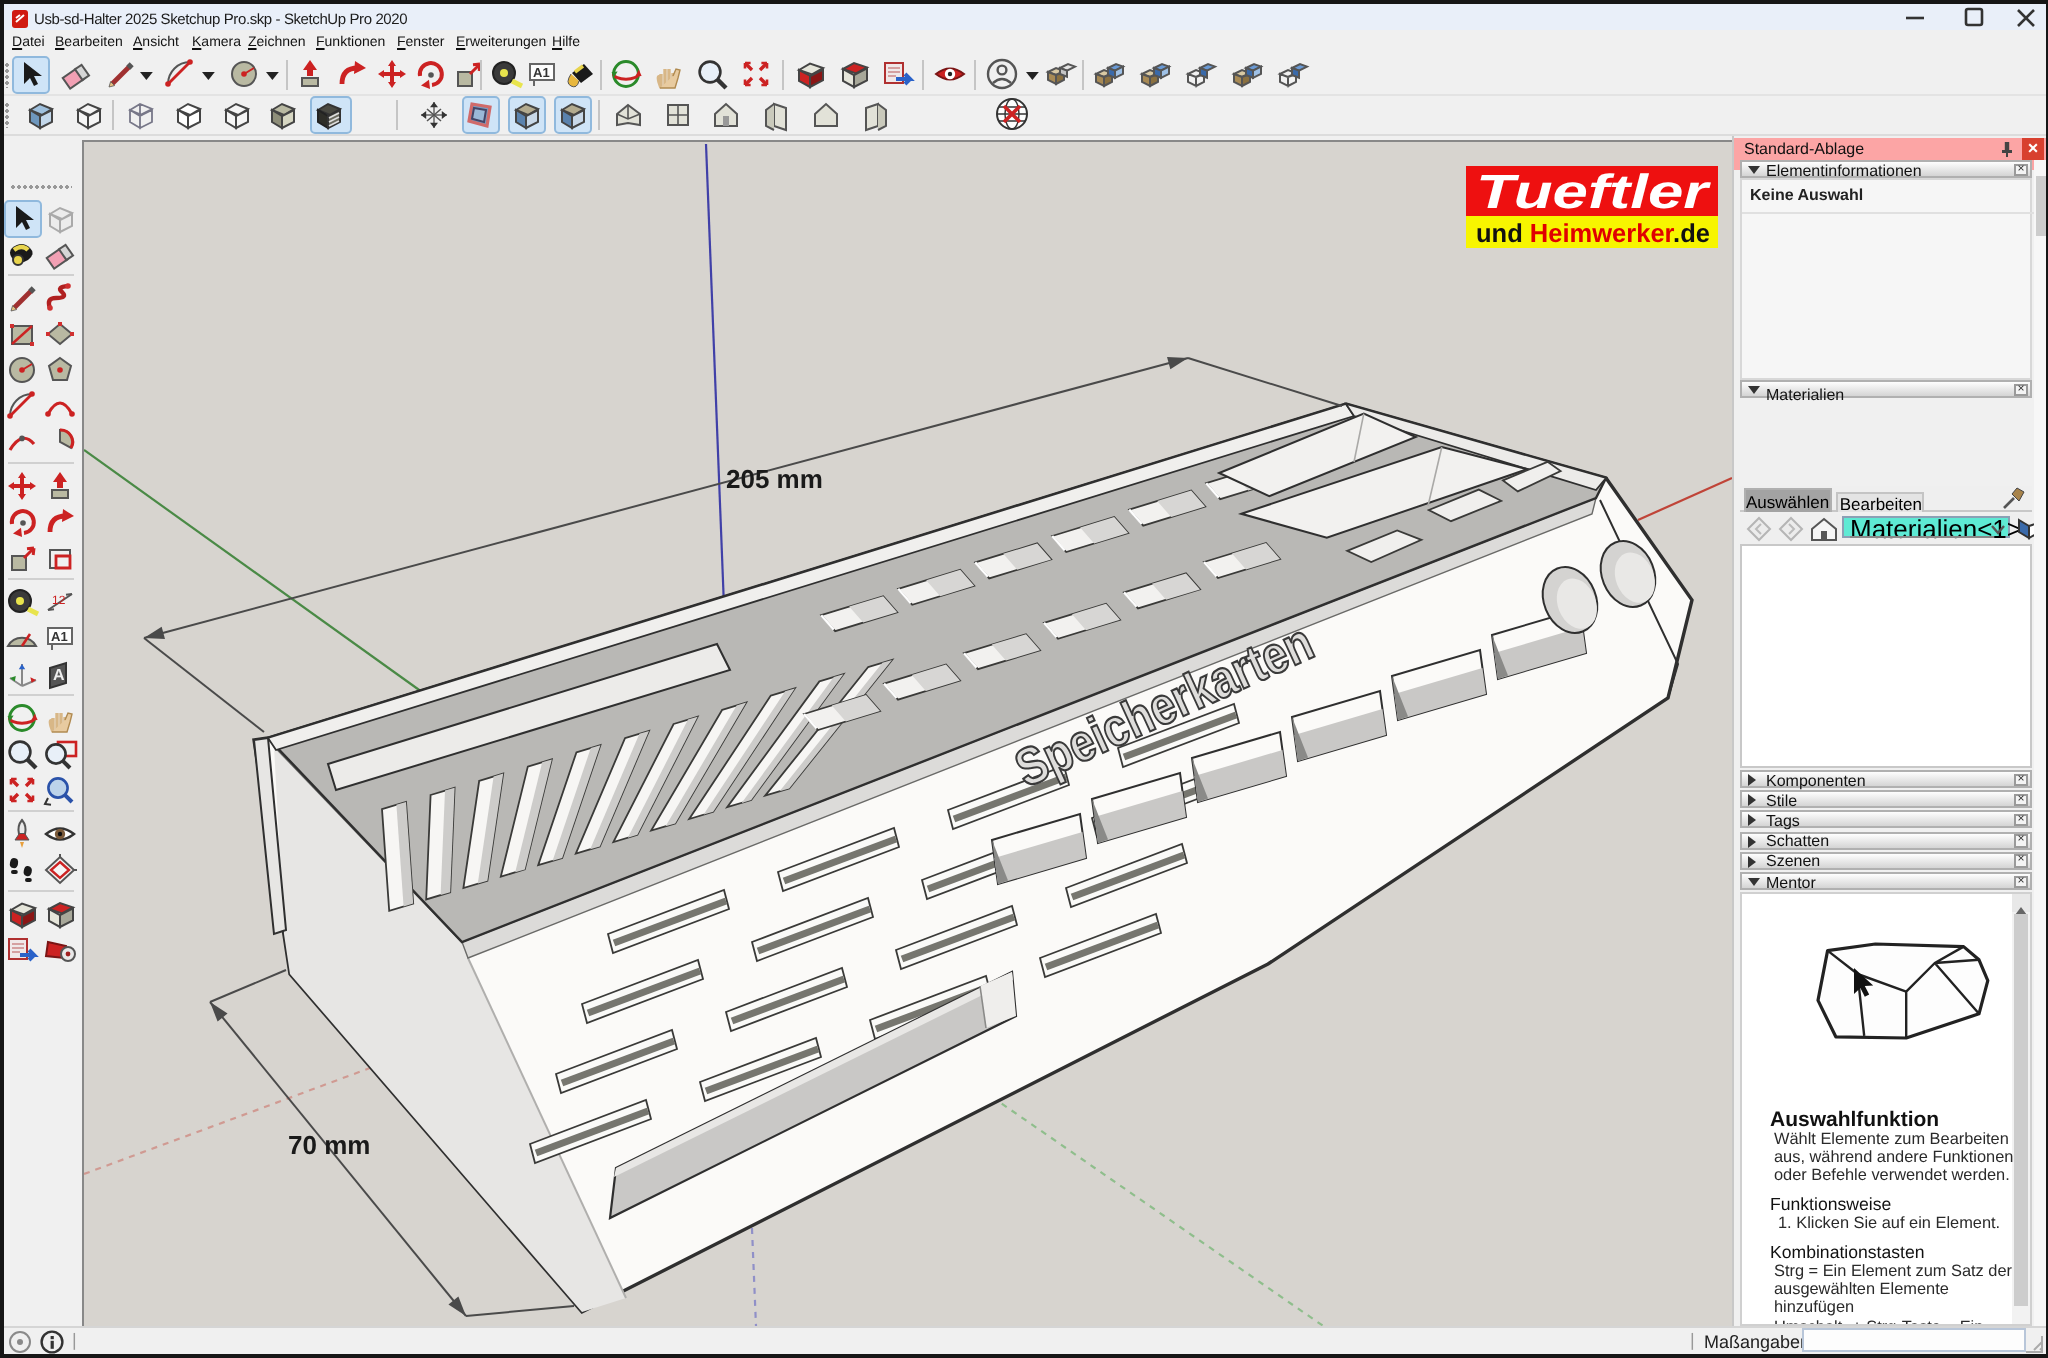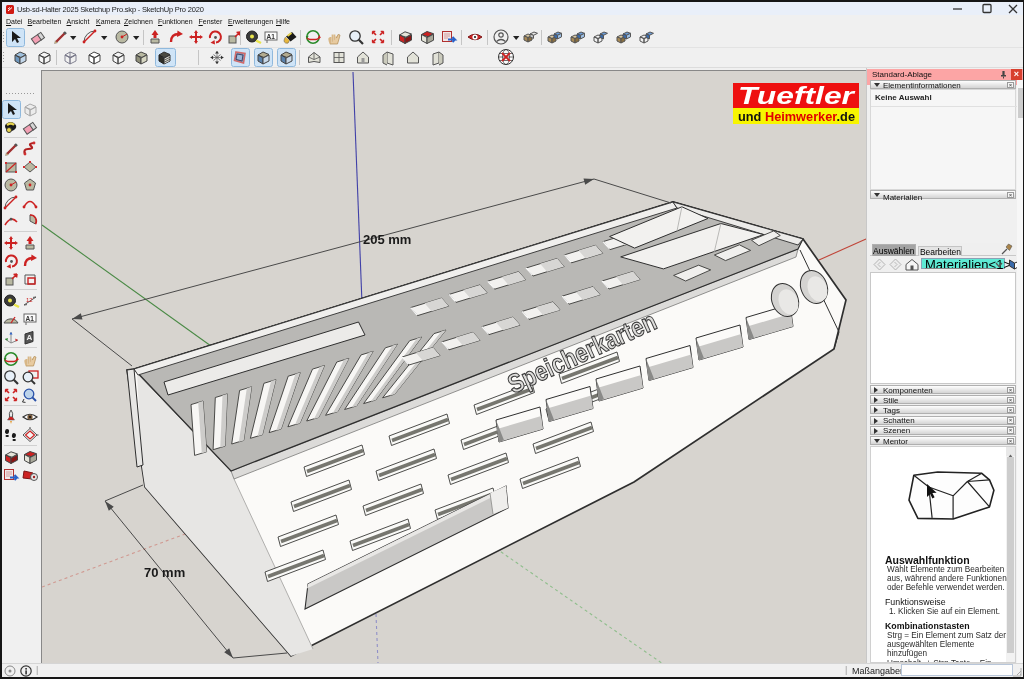--- a/index.html
+++ b/index.html
@@ -950,21 +950,21 @@
         <path d="M6.8,7.3 L30.7,4 L74.8,5.3 L82.5,11.9 L86.9,22.3 L82.5,38.9 L46.1,51 L10.9,50.4 L2,32.2 Z" fill="#fdfdfd" stroke="#222" stroke-width="1.6" stroke-linejoin="round"></path>
         <g fill="none" stroke="#222" stroke-width="1.2" stroke-linejoin="round">
           <path d="M6.8,7.3 L21.8,19 L25.1,49.9 M21.8,19 L46.1,27.8 L60.4,13.5 L74.8,5.3 M46.1,27.8 L46.1,51 M60.4,13.5 L82.5,11.9 M60.4,13.5 L82.5,38.9"></path>
         </g>
         <path d="M20,16 L20,29 L23.2,26 L25.4,30.4 L27.6,29.3 L25.4,25 L29.6,24.8 Z" fill="#111"></path>
       </svg>
 <div style="position:absolute;left:14px;top:107px;font-size:10.5px;font-weight:bold;color:#111">Auswahlfunktion</div>
 <div style="position:absolute;left:16px;top:118px;font-size:8.2px;color:#2a2a2a;line-height:9.2px">Wählt Elemente zum Bearbeiten<br>aus, während andere Funktionen<br>oder Befehle verwendet werden.</div>
 <div style="position:absolute;left:14px;top:150px;font-size:8.8px;font-weight:normal;color:#111">Funktionsweise</div>
 <div style="position:absolute;left:18px;top:160px;font-size:8.2px;color:#2a2a2a">1. Klicken Sie auf ein Element.</div>
-<div style="position:absolute;left:14px;top:174px;font-size:8.8px;font-weight:bold;color:#111">Kombinationstasten</div>
+<div style="position:absolute;left:14px;top:174px;font-size:8.8px;font-weight:normal;color:#111">Kombinationstasten</div>
 <div style="position:absolute;left:16px;top:184px;font-size:8.2px;color:#2a2a2a;line-height:9.2px">Strg = Ein Element zum Satz der<br>ausgewählten Elemente<br>hinzufügen<br>Umschalt- + Strg-Taste = Ein</div>
 </div>
 <div style="position:absolute;left:150px;top:12px;width:7px;height:583px;background:#f7f7f7">
       <div style="position:absolute;left:1px;top:8px;width:5px;height:30px;background:#cdcdcd"></div>
     </div>
 </div>
 <div class="abs statusbar">
     <svg class="abs" style="left:3px;top:1px" width="34" height="12">
       <circle cx="7" cy="6" r="5" fill="none" stroke="#8a8a8a"></circle>
       <circle cx="7" cy="6" r="1.5" fill="#8a8a8a"></circle>

